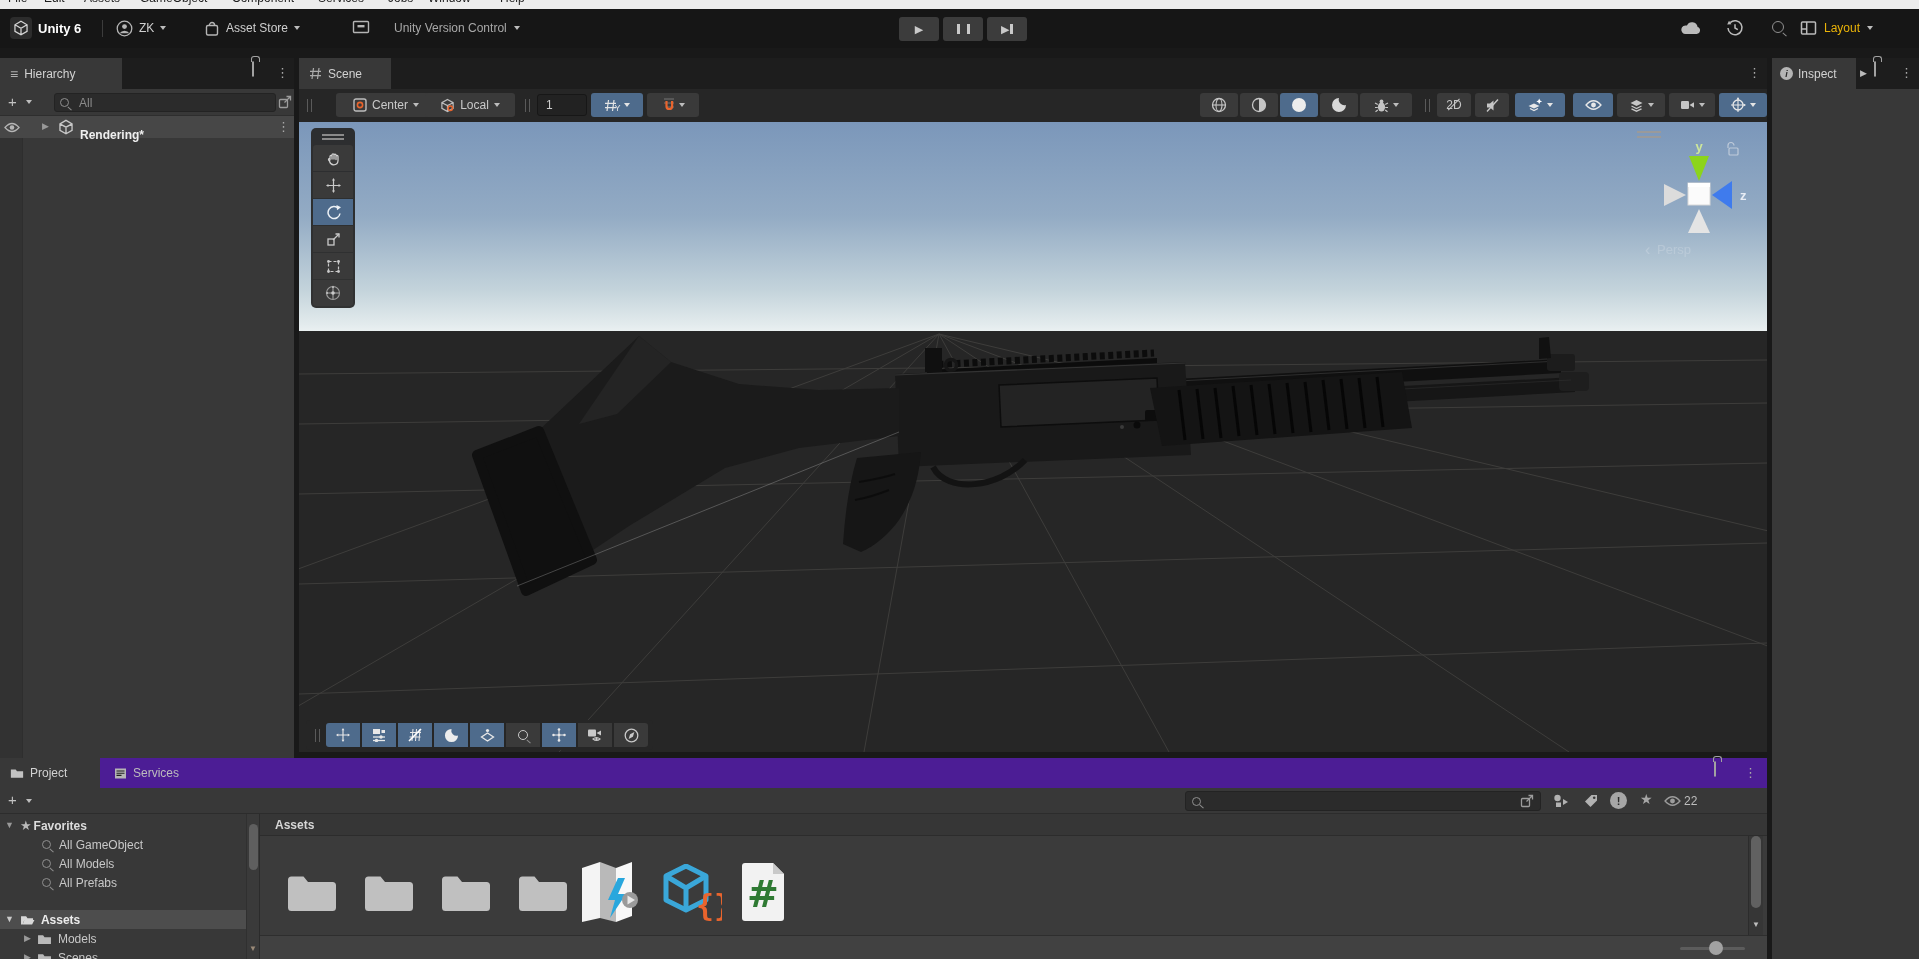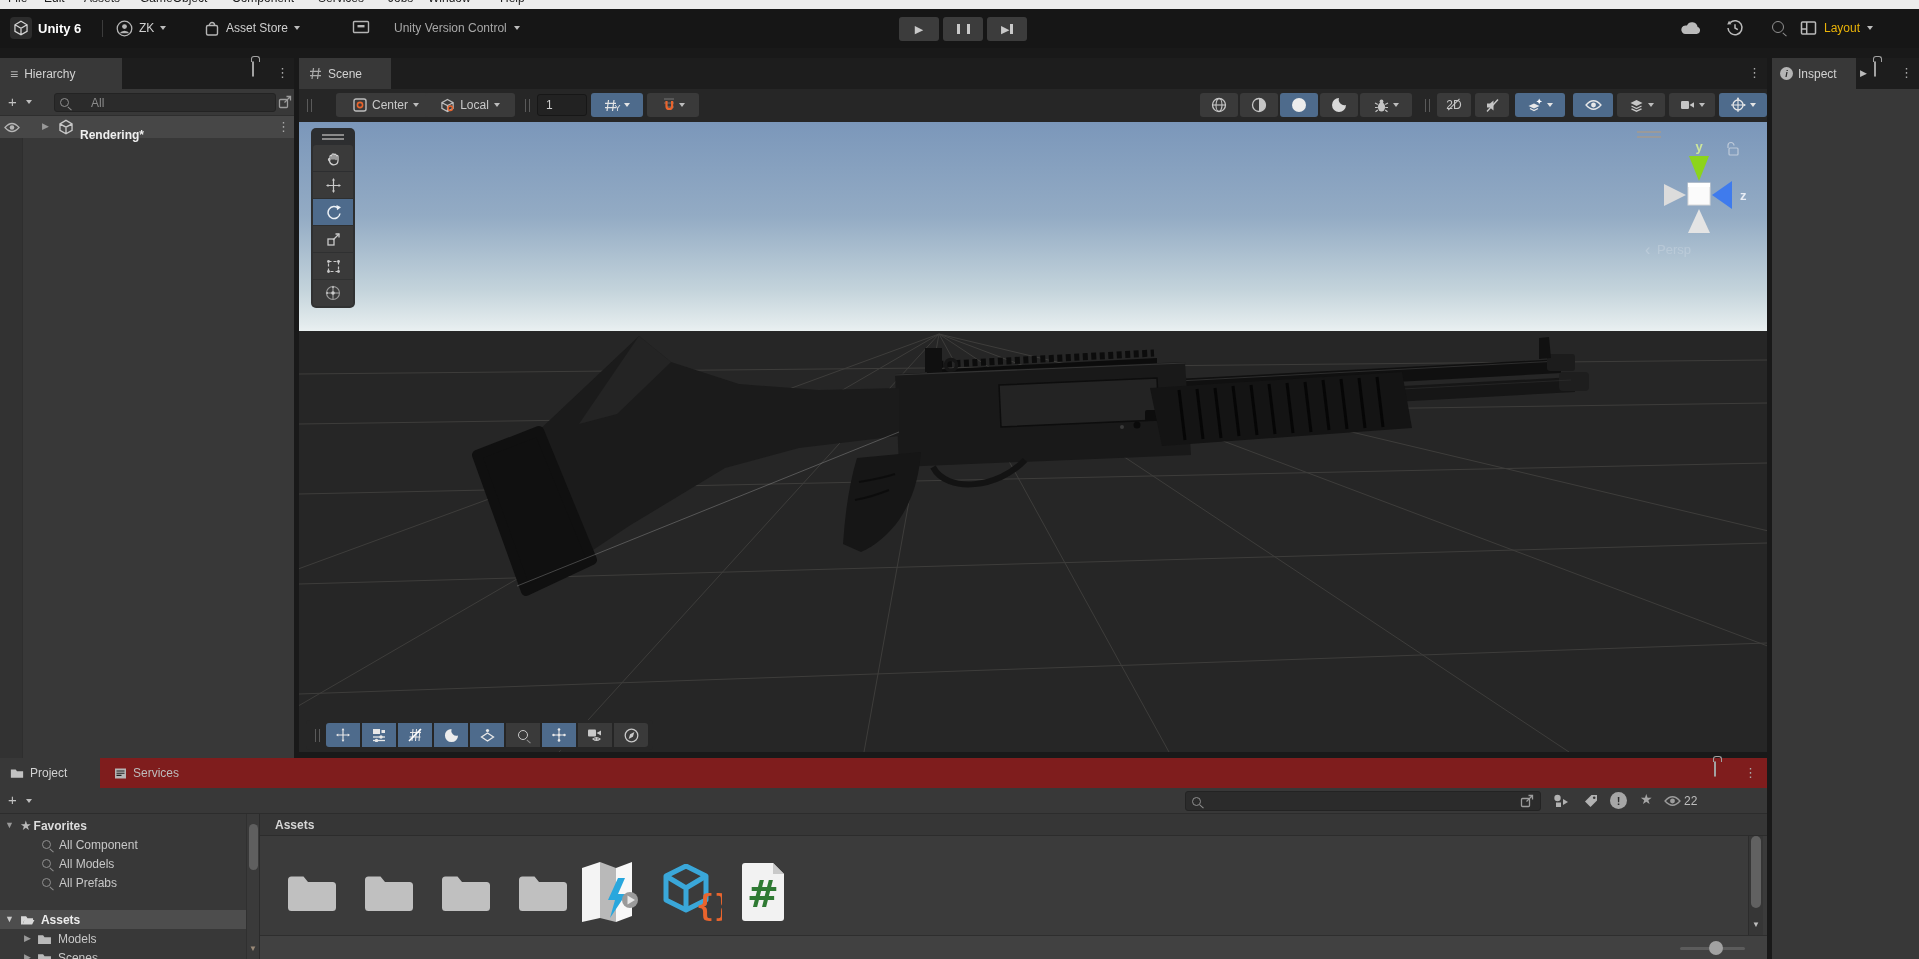--- a/index.html
+++ b/index.html
@@ -124,21 +124,21 @@
       <div class="tab" style="left:0;width:122px">
         <span style="color:#b0b0b0;font-size:14px">≡</span>
         <span>Hierarchy</span>
       </div>
       <div class="ab" style="left:252px;top:4px"><span class="lock"></span></div>
       <div class="ab kebab" style="left:276px;top:8px">⋮</div>
     </div>
     <div class="ab" style="left:0;top:31px;width:294px;height:27px;background:#383838;border-bottom:1px solid #2e2e2e">
       <span class="ab" style="left:8px;top:4px;font-size:15px;color:#c2c2c2">+</span>
       <span class="caret ab" style="left:26px;top:11px"></span>
-      <div class="ab f" style="left:54px;top:4px;width:222px;height:19px;background:#2b2b2b;border:1px solid #232323;border-radius:3px;padding:0 5px;gap:22px">
+      <div class="ab f" style="left:54px;top:4px;width:222px;height:19px;background:#2b2b2b;border:1px solid #232323;border-radius:3px;padding:0 5px;gap:10px">
         <span class="lens"></span>
         <input style="width: 175px;" placeholder="All">
       </div>
       <svg class="ab" style="left:278px;top:6px" width="14" height="14" viewBox="0 0 14 14">
           <rect x="1.5" y="4.5" width="8" height="8" rx="1" fill="none" stroke="#9c9c9c" stroke-width="1.3"></rect>
           <path d="M6.5 7.5 12 2 M8.5 1.5 h4 v4" fill="none" stroke="#9c9c9c" stroke-width="1.3"></path>
         </svg>
     </div>
     <div class="ab" style="left:0;top:58px;width:23px;height:655px;background:#323232;border-right:1px solid #2e2e2e"></div>
     <div class="ab" style="left:0;top:58px;width:294px;height:22px;background:#474747">
@@ -507,21 +507,21 @@
         <span style="white-space:nowrap">Inspect</span>
       </div>
       <span class="ab tri" style="left:88px;top:11px;color:#bbb">▶</span>
       <div class="ab" style="left:102px;top:4px"><span class="lock"></span></div>
       <div class="ab kebab" style="left:128px;top:8px">⋮</div>
     </div>
     <div class="ab" style="left:0;top:31px;width:147px;height:870px;background:#383838"></div>
   </div>
 
   <div class="ab" style="left:0;top:758px;width:1767px;height:201px;background:#383838">
-    <div class="ab" style="left:0;top:0;width:1767px;height:30px;background:#7f1d1d">
+    <div class="ab" style="left:0;top:0;width:1767px;height:30px;background:#4c1d95">
       <div class="tab" style="left:0;width:100px;height:30px">
         <svg width="14" height="12" viewBox="0 0 16 13">
             <path d="M1 2.5 h5.5 l1.5 2 H15 v7.5 H1Z" fill="#c2c2c2"></path>
           </svg>
         <span>Project</span>
       </div>
       <div class="ab f" style="left:100px;top:0;height:30px;padding:0 14px;gap:6px;color:#bdbdbd">
         <svg width="13" height="13" viewBox="0 0 13 13">
             <rect x="1" y="1.5" width="11" height="10" fill="#b5b5b5"></rect>
             <path d="M2.5 4 h8 M2.5 6.2 h8 M2.5 8.4 h5" stroke="#212121" stroke-width="1.1"></path>
@@ -568,21 +568,21 @@
     </div>
 
     <div class="ab" style="left:0;top:56px;width:246px;height:145px;background:#383838;overflow:hidden">
       <div class="ab f" style="left:0;top:2px;width:246px;height:19px">
         <span class="tri" style="margin-left:5px">▼</span>
         <span style="margin-left:6px;color:#b9b9b9;font-size:13px">★</span>
         <span class="tree-lbl" style="margin-left:2px;font-weight:bold;color:#dcdcdc">Favorites</span>
       </div>
       <div class="ab f" style="left:0;top:21px;width:246px;height:19px">
         <span class="lens" style="margin-left:42px"></span>
-        <span class="tree-lbl" style="margin-left:8px">All Component</span>
+        <span class="tree-lbl" style="margin-left:8px">All GameObject</span>
       </div>
       <div class="ab f" style="left:0;top:40px;width:246px;height:19px">
         <span class="lens" style="margin-left:42px"></span>
         <span class="tree-lbl" style="margin-left:8px">All Models</span>
       </div>
       <div class="ab f" style="left:0;top:59px;width:246px;height:19px">
         <span class="lens" style="margin-left:42px"></span>
         <span class="tree-lbl" style="margin-left:8px">All Prefabs</span>
       </div>
       <div class="ab f" style="left:0;top:96px;width:246px;height:19px;background:#4d4d4d">

